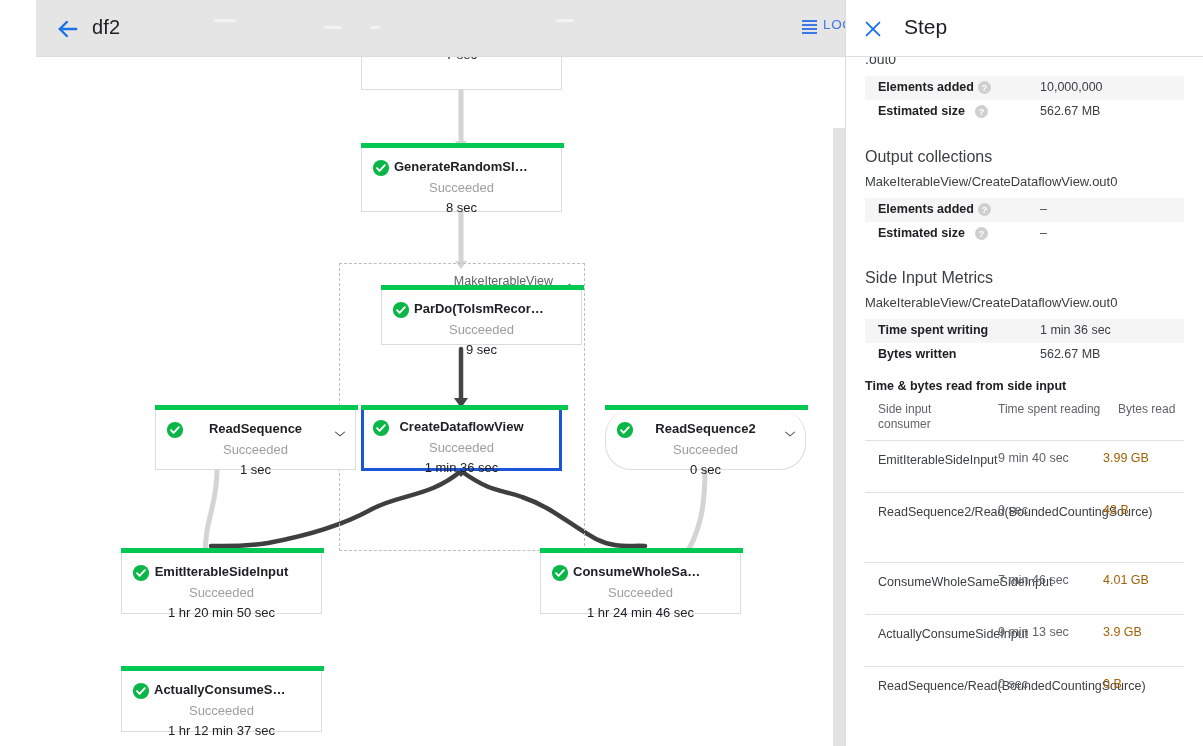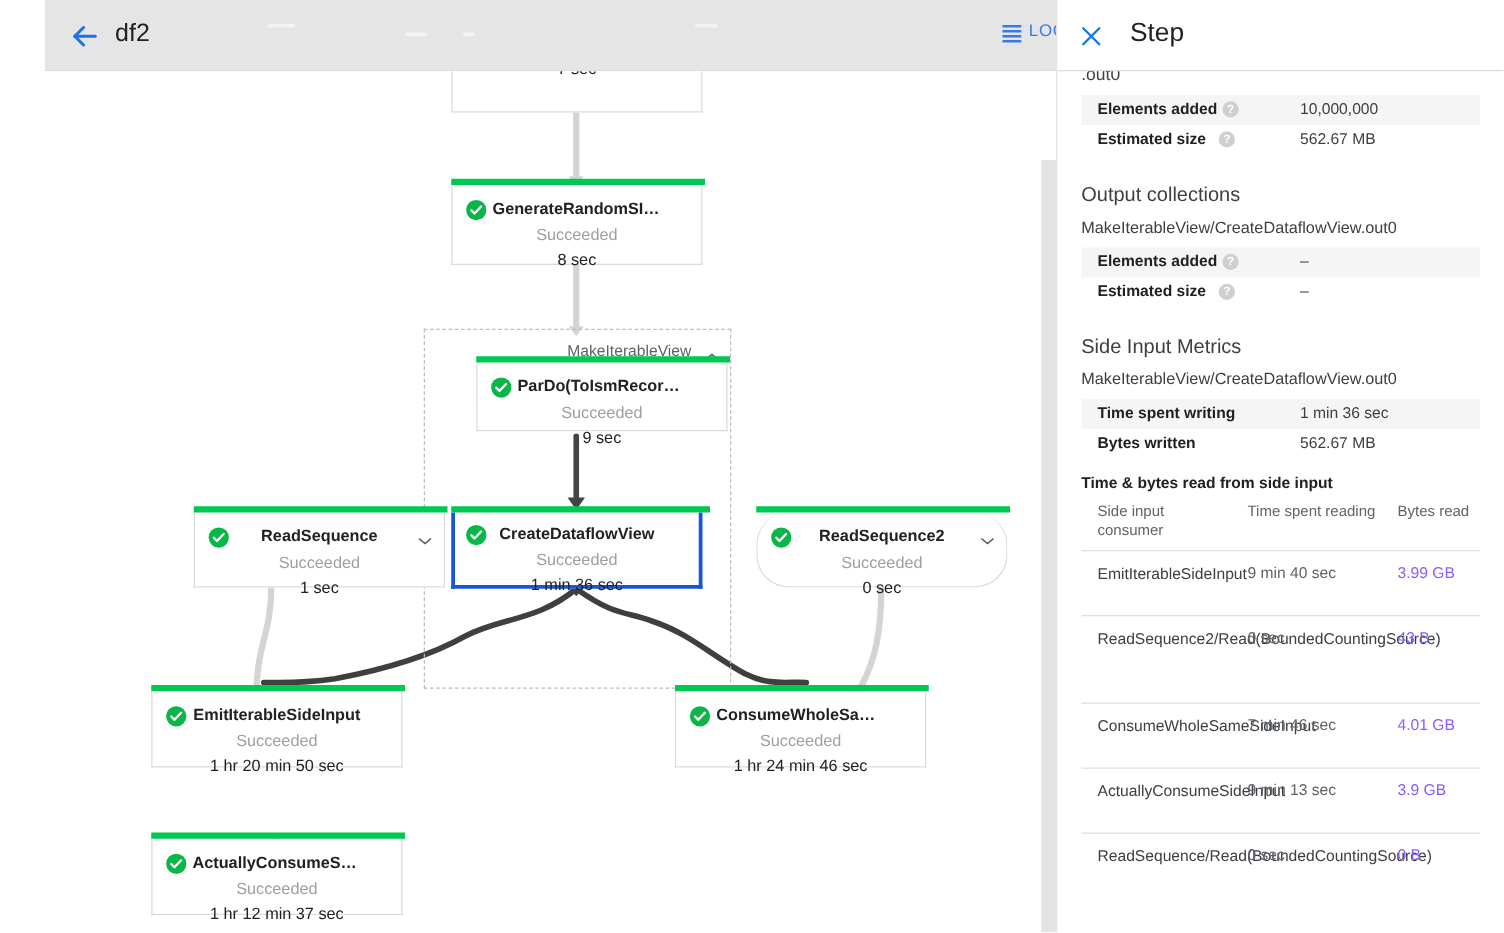--- a/index.html
+++ b/index.html
@@ -183,21 +183,21 @@
   .si-row {
     position:relative; border-top:1px solid #e0e0e0;
     padding:9px 0 9px 0;
   }
   .si-row .cell {
     position:absolute; font-size:12.5px; color:#3c4043; line-height:17px;
     word-break:break-all;
   }
   .si-row .c1 { left:13px; width:104px; position:relative; }
   .si-row .c2 { left:133px; top:9px; width:110px; color:#5f6368; }
-  .si-row .c3 { left:253px; top:9px; width:70px; color:#8b5cf6; }
+  .si-row .c3 { left:238px; top:9px; width:70px; color:#a16207; }
 </style>
 </head>
 <body>
 
 <div id="app">
 
   <div id="left-pane">
 
     <div id="topbar">
       <div id="back-arrow">

